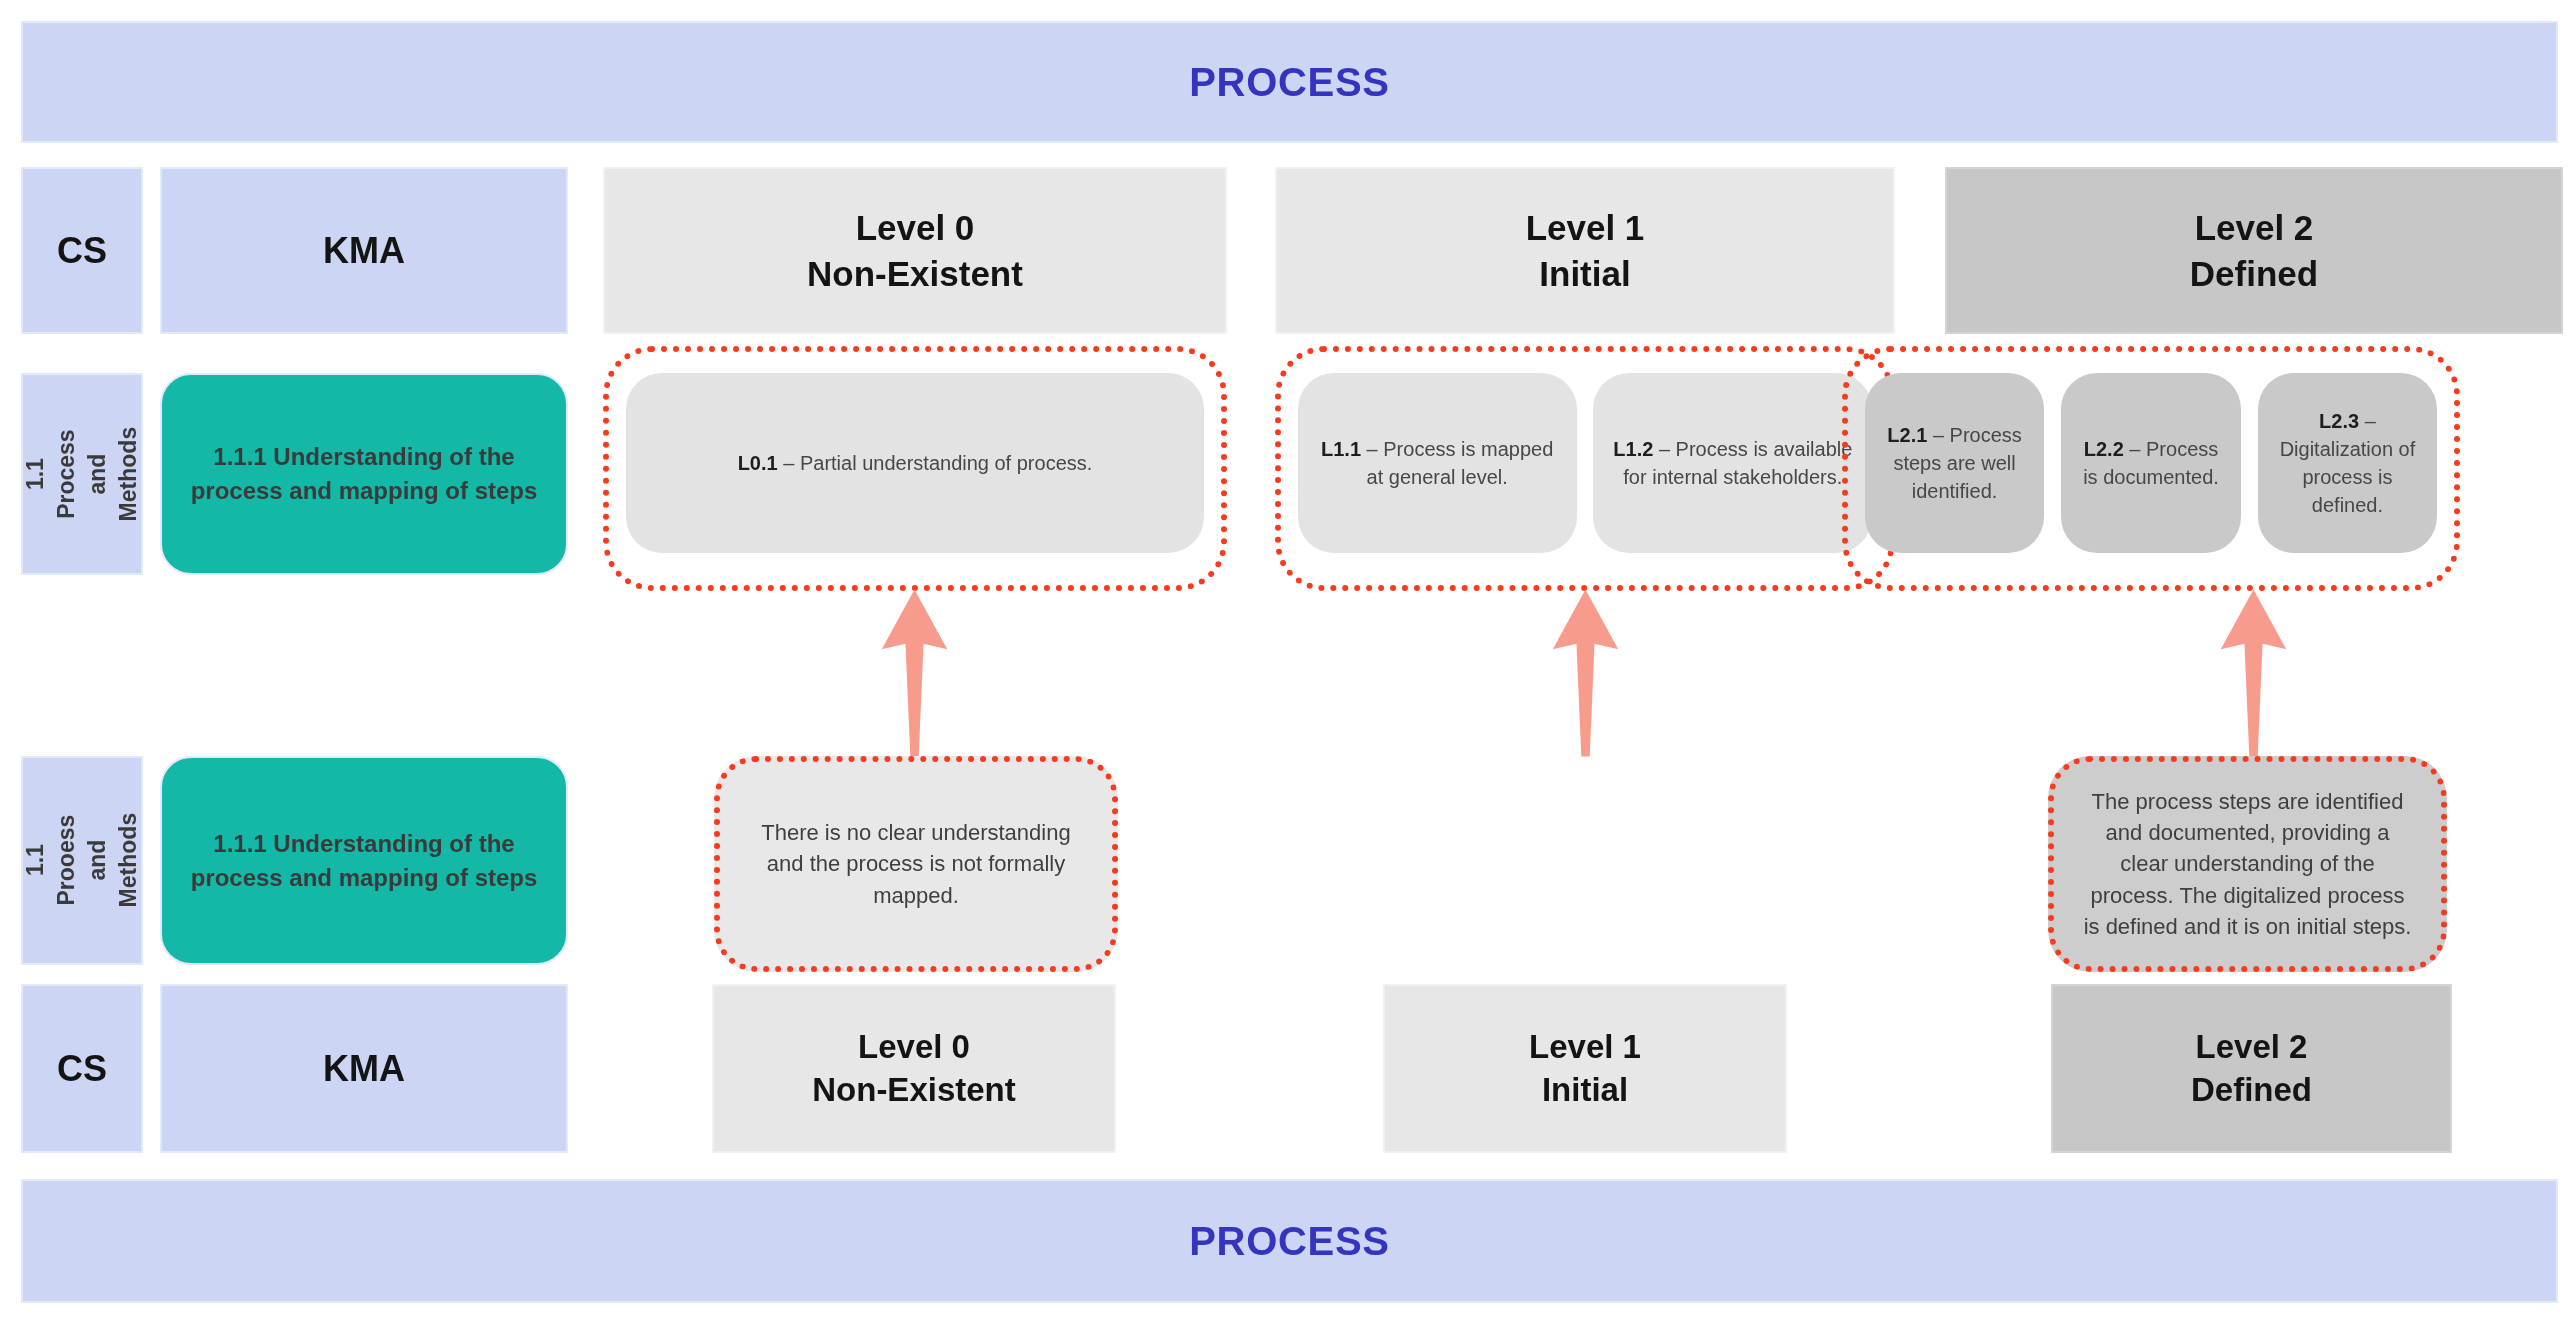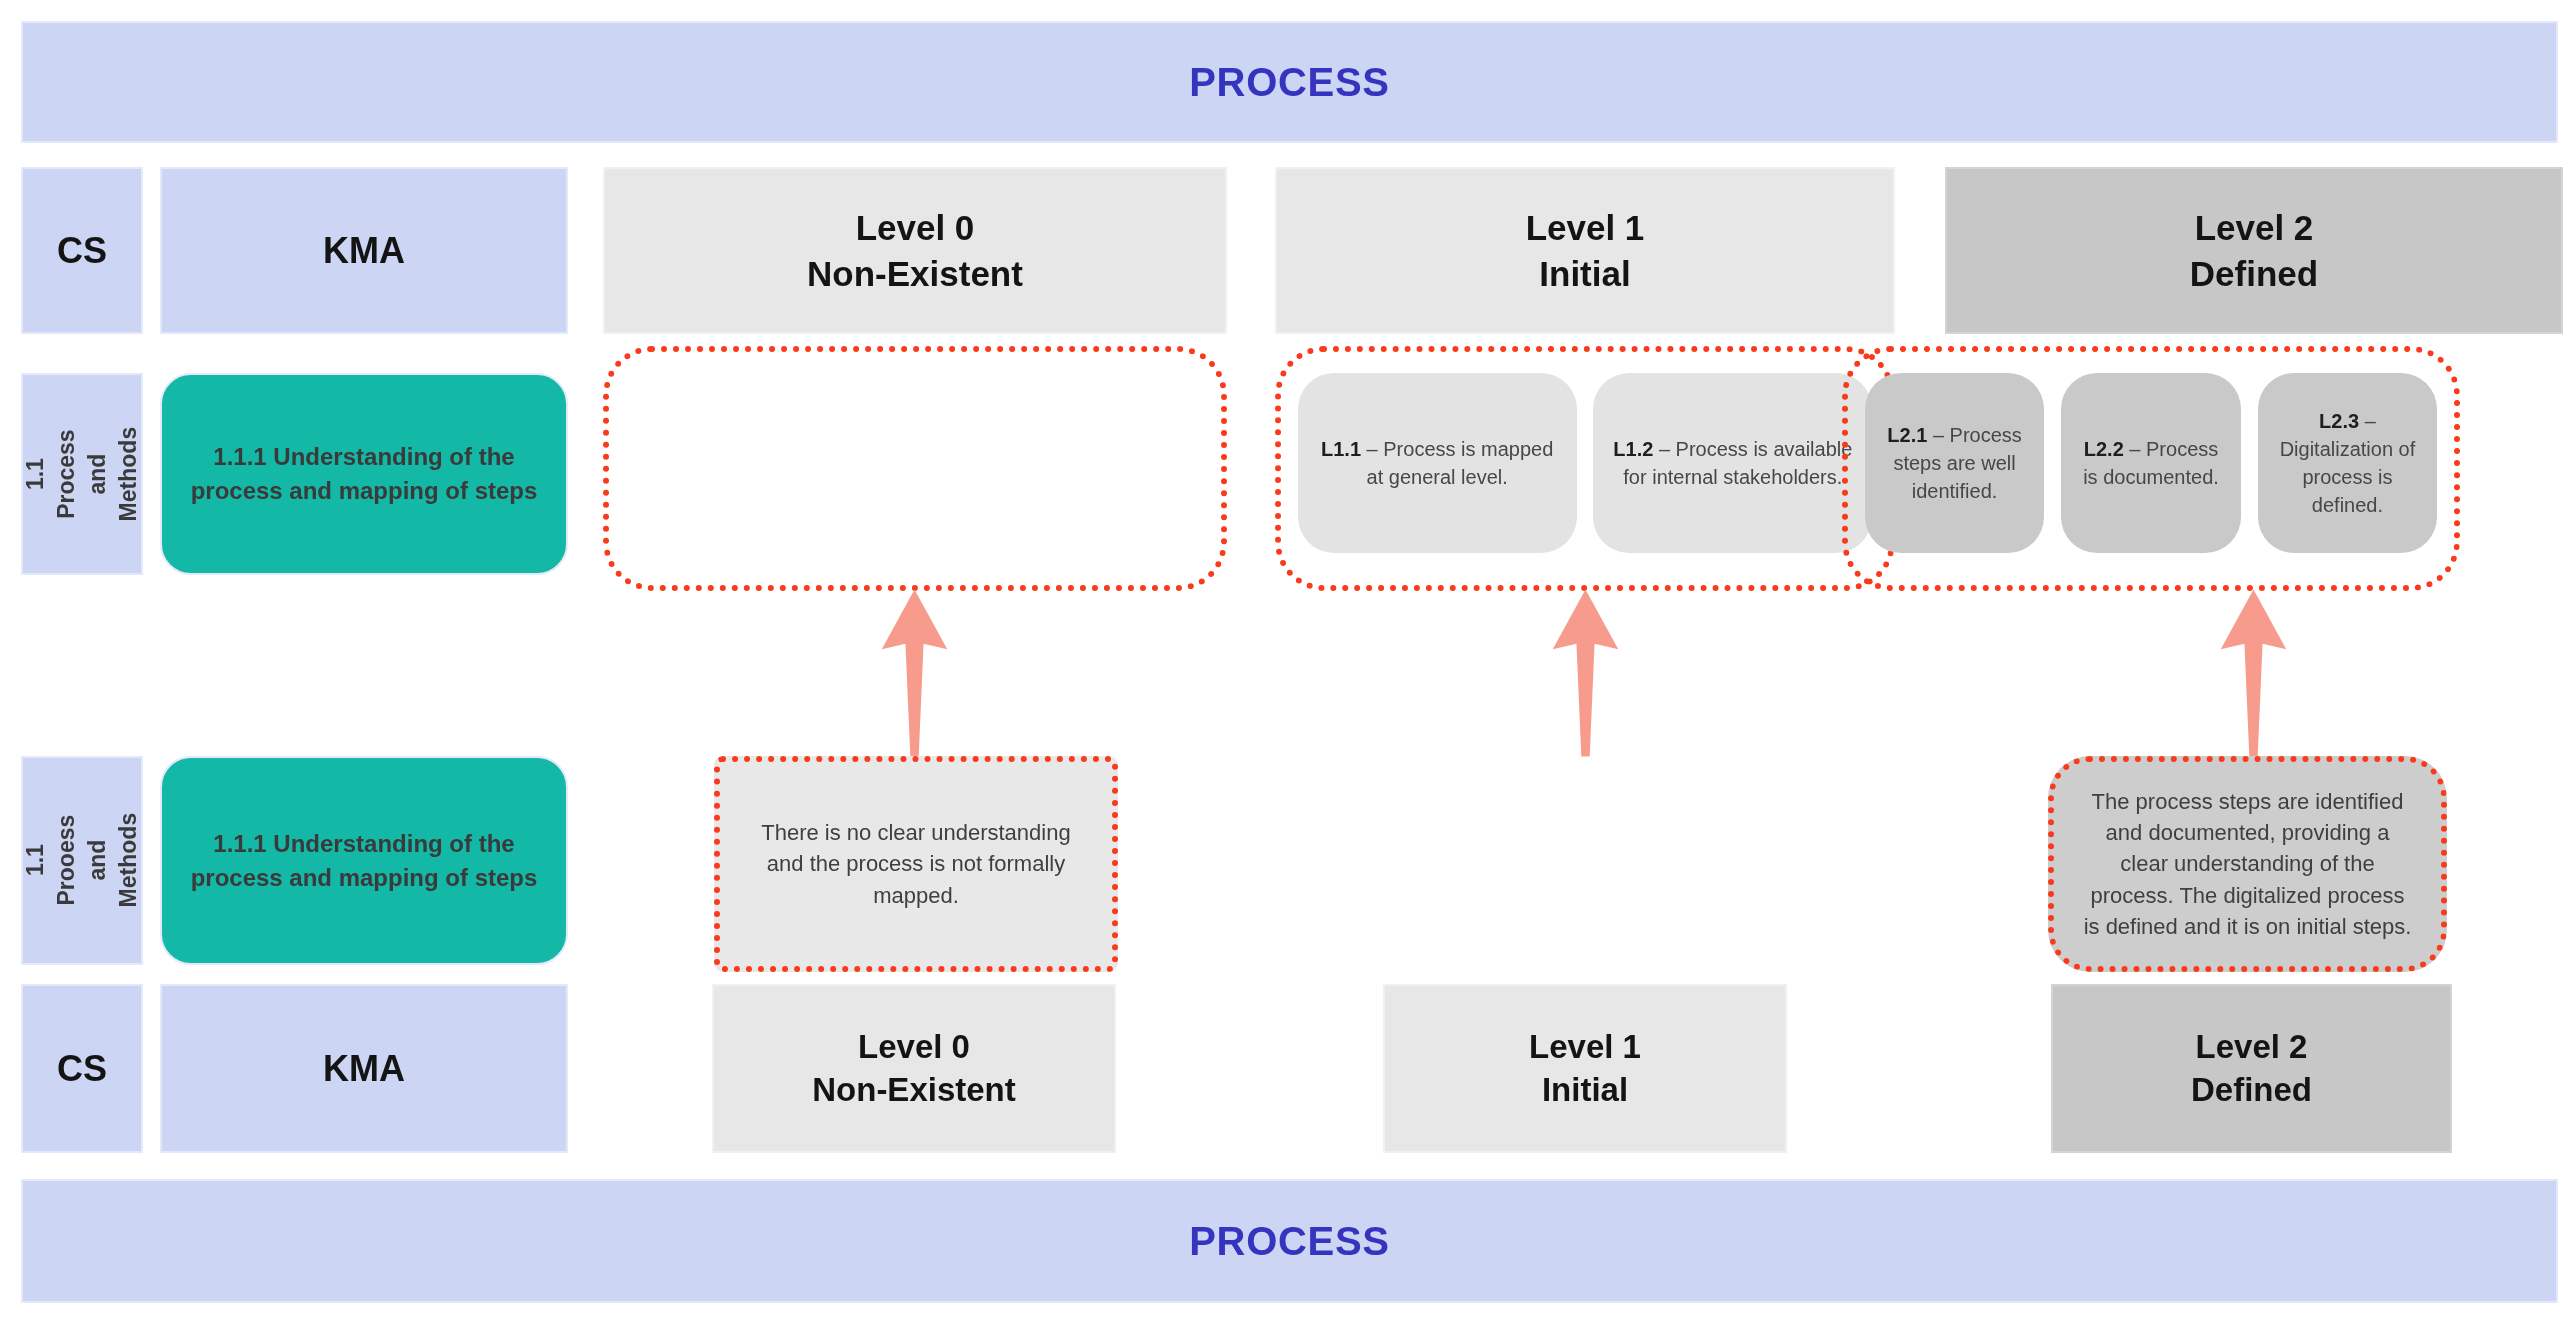--- a/index.html
+++ b/index.html
@@ -24,21 +24,21 @@
   .card b{color:#1e1e1e;}
   .col-l2 .card{background:#c9c9c9;}
   .kma-box{background:#14b8a6;border:2.8px solid #e3e9fb;border-radius:31px;
            display:flex;align-items:center;justify-content:center;text-align:center;
            font-size:24px;font-weight:600;color:#3a3a3a;line-height:1.4;padding:0 15.3px;}
   .cs-strip{display:flex;align-items:center;justify-content:center;}
   .vlabel{transform:rotate(-90deg);width:209px;text-align:center;font-size:23px;
           font-weight:600;color:#3a3a3a;line-height:1.35;}
   .desc{display:flex;align-items:center;justify-content:center;text-align:center;
         font-size:22px;color:#3f3f3f;line-height:1.42;padding:14px 26.5px;border-radius:42px;}
-  .desc-light{background:#e8e8e8;border-radius:9px;}
+  .desc-light{background:#e8e8e8;}
   .desc-dark{background:#cdcdcd;}
   .arrow{position:absolute;width:77px;height:170px;}
 </style>
 </head>
 <body>
 
 <div class="stage">
 
   <div class="abs lavender banner" style="left:21px;top:21px;width:2537px;height:122px;">
     <span>PROCESS</span>
@@ -64,20 +64,26 @@
   </div>
 
   <div class="abs lavender cs-strip" style="left:21px;top:373px;width:122px;height:202px;">
     <div class="vlabel">1.1 Process and Methods</div>
   </div>
   <div class="abs kma-box" style="left:160px;top:373px;width:408px;height:202px;">
     <span>1.1.1 Understanding of the process and mapping of steps</span>
   </div>
 
   <div class="abs dotted cards col-l0" style="left:603px;top:346px;width:624px;height:245px;">
+    <div class="card">
+      <div>
+        <b>L0.1</b>
+        <span>– Partial understanding of process.</span>
+      </div>
+    </div>
   </div>
 
   <div class="abs dotted cards col-l1" style="left:1275px;top:346px;width:620px;height:245px;">
     <div class="card">
       <div>
         <b>L1.1</b>
         <span>– Process is mapped at general level.</span>
       </div>
     </div>
     <div class="card">

